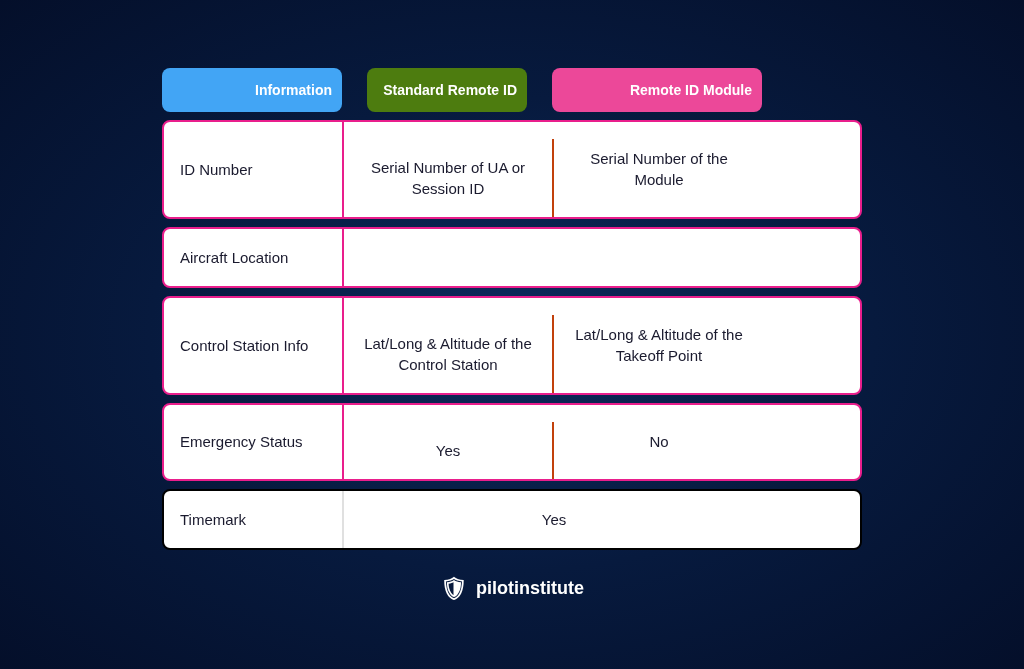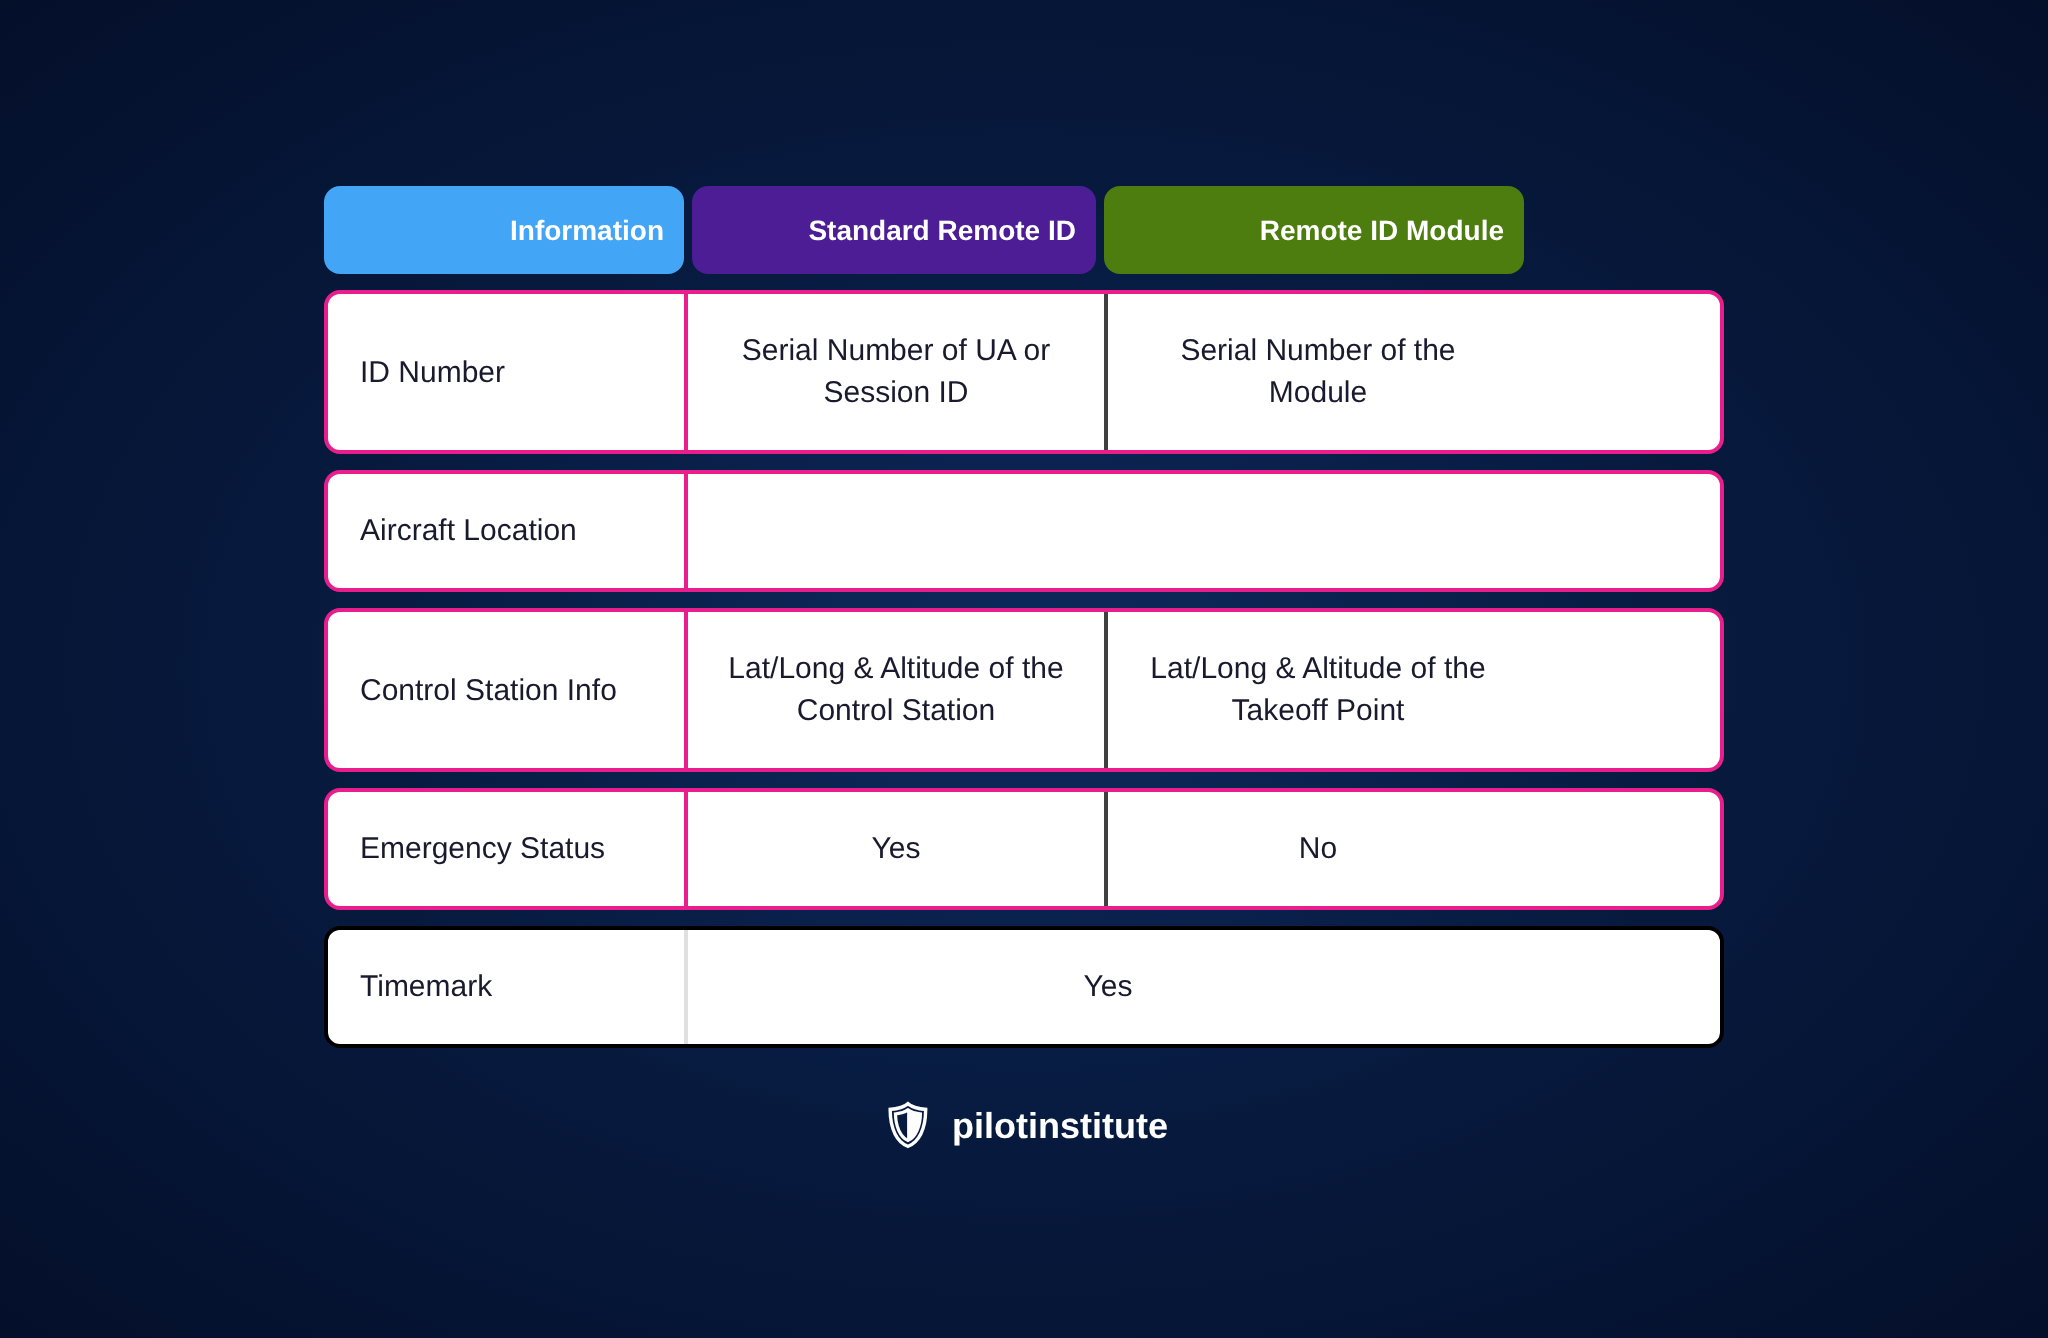--- a/index.html
+++ b/index.html
@@ -36,26 +36,26 @@
       font-size: 14px;
       font-weight: 700;
       color: white;
     }
 
     .header-info {
       background: #42a5f5;
     }
 
     .header-standard {
-      background: #4c1d95;
-      margin: 0 4px;
+      background: #4d7c0f;
+      margin: 0 25px;
     }
 
     .header-module {
-      background: #4d7c0f;
+      background: #ec4899;
     }
 
     
     .data-row {
       display: grid;
       grid-template-columns: 180px 210px 210px;
       gap: 0;
       margin-bottom: 8px;
       background: white;
       border-radius: 8px;
@@ -83,21 +83,22 @@
       font-weight: 500;
       text-align: right;
       justify-content: flex-start;
     }
 
     .data-row.no-border .data-cell.info-col {
       border-right: 2px solid #e0e0e0;
     }
 
     .data-cell.standard-col {
-      border-right: 2px solid #404040;
+      border-right: 2px solid #c2410c;
+      margin-top: 17px;
     }
 
     
     .span2 {
       grid-column: 2 / 4;
     }
 
     
     .footer {
       margin-top: 18px;

